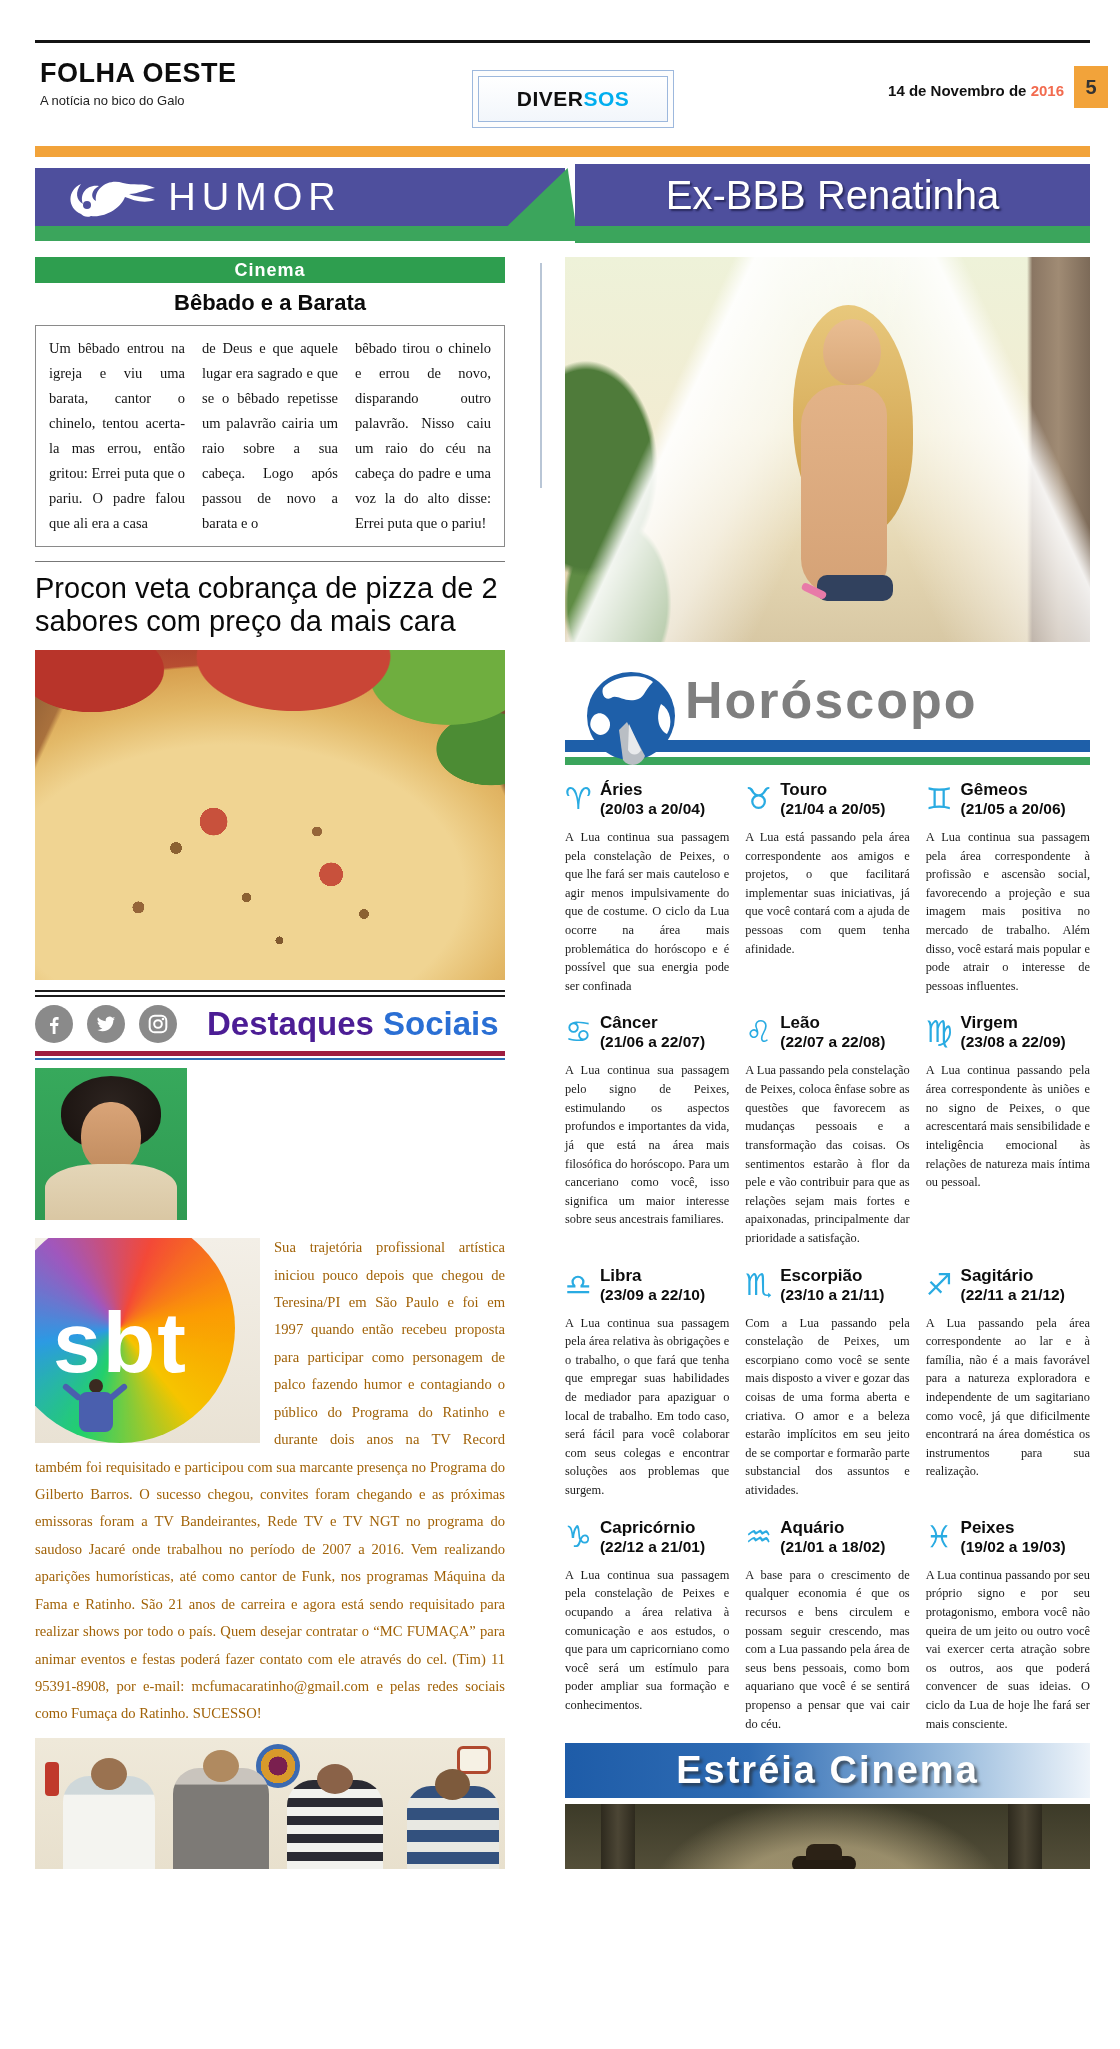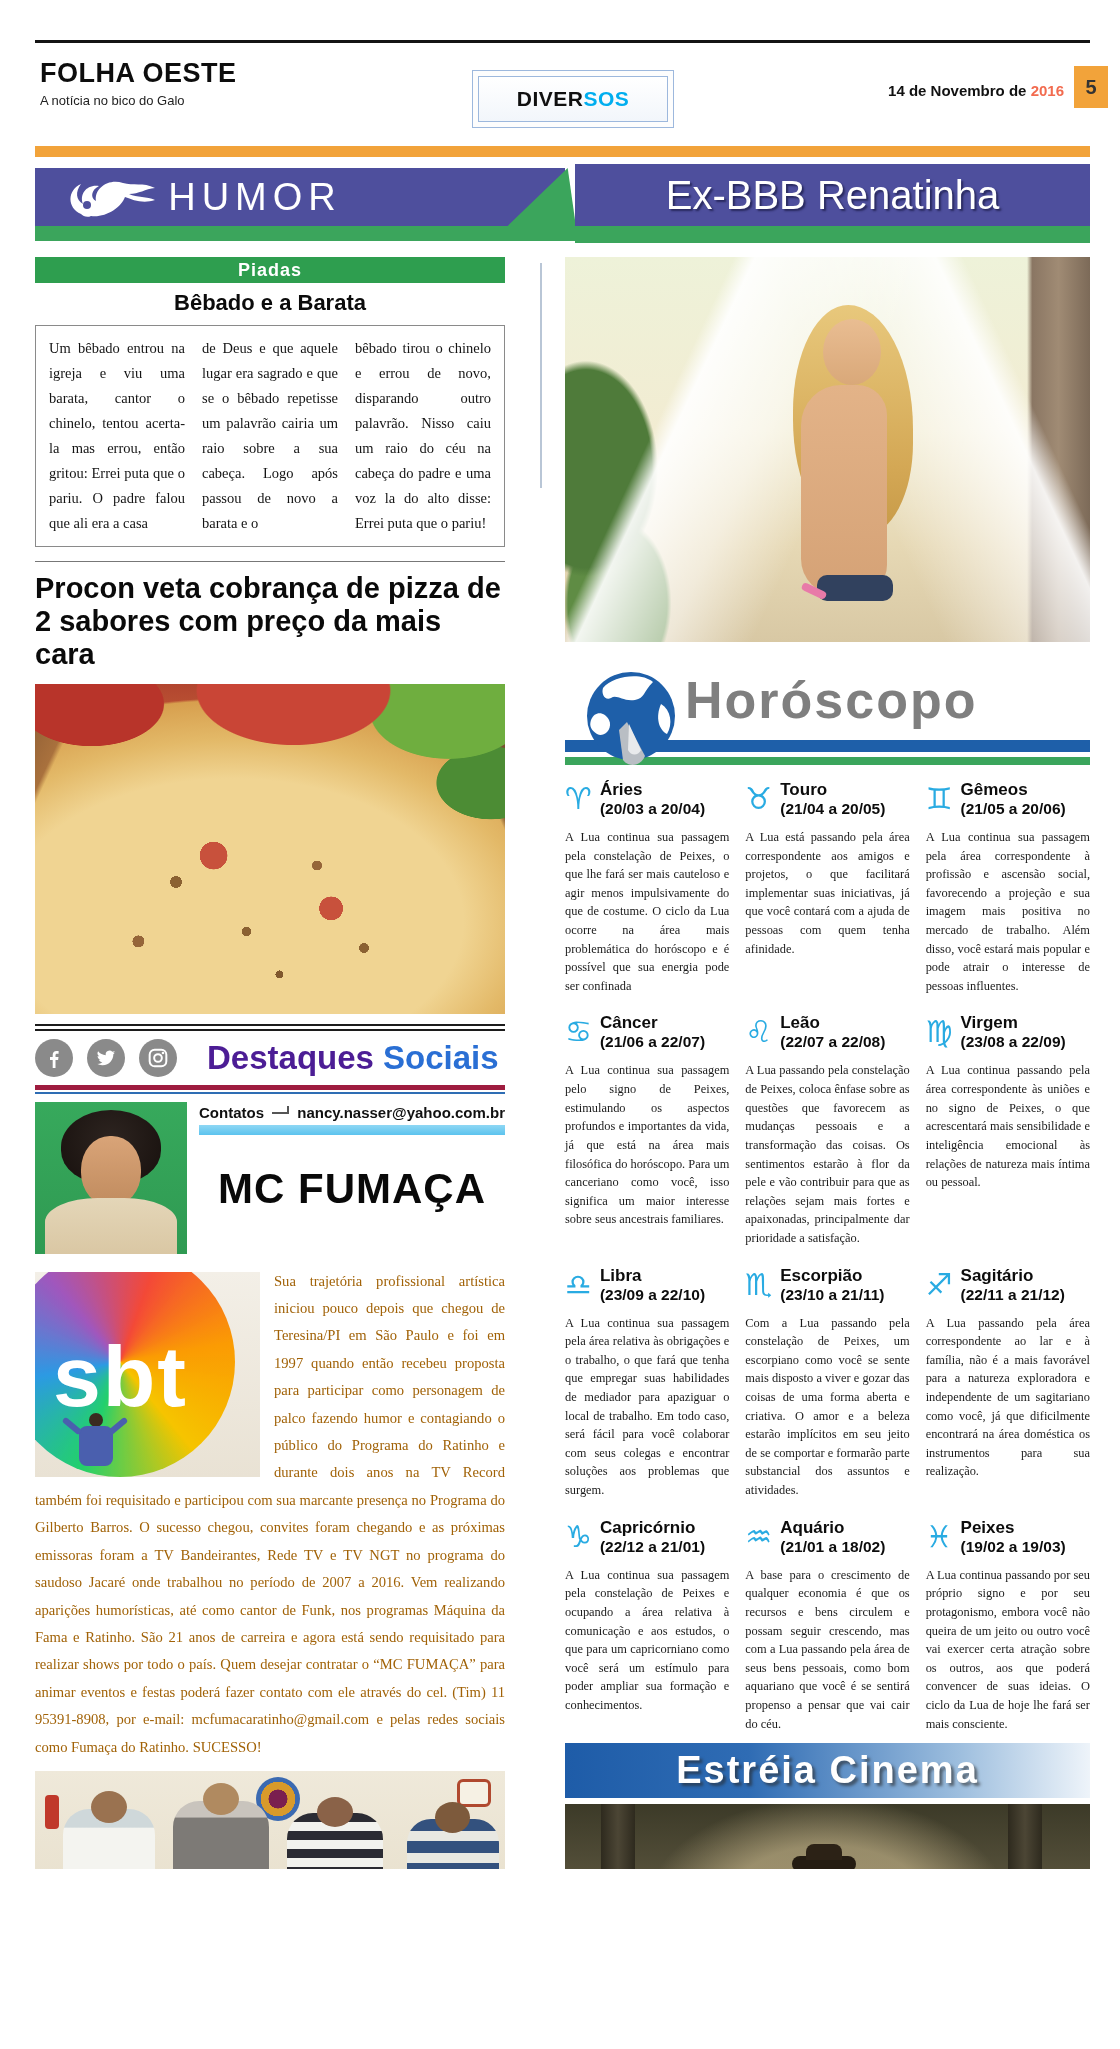--- a/index.html
+++ b/index.html
@@ -64,21 +64,21 @@
   }
   .joke-title { text-align:center; font-size:22px; font-weight:bold; color:#0b0b0b; margin-top:7px; }
   .joke-box {
     margin-top:9px; border:1px solid #8a8a8a; padding:10px 13px; display:flex; gap:17px;
   }
   .joke-col {
     flex:1; font-family:"Liberation Serif", serif; font-size:14.5px; line-height:1.72;
     text-align:justify; color:#141414;
   }
   .thin-rule { margin-top:14px; height:1px; background:#777; }
-  .procon-headline { margin-top:10px; font-size:29px; line-height:1.15; font-weight:bold; color:#0a0a0a; }
+  .procon-headline { margin-top:10px; font-size:29px; line-height:1.15; font-weight:normal; color:#0a0a0a; }
   
   .pizza-photo {
     margin-top:12px; height:330px; position:relative; overflow:hidden;
     background:
       radial-gradient(ellipse 120px 70px at 12% 6%, #b8342a 0 60%, transparent 61%),
       radial-gradient(ellipse 160px 90px at 55% 2%, #c94536 0 60%, transparent 61%),
       radial-gradient(ellipse 130px 80px at 88% 8%, #6fae3f 0 60%, transparent 61%),
       radial-gradient(ellipse 90px 60px at 97% 30%, #4c8c34 0 60%, transparent 61%),
       linear-gradient(115deg, #8a5a33 0%, #a9713d 8%, transparent 9%),
       linear-gradient(245deg, #6e4a2b 0%, #845a34 10%, transparent 11%),
@@ -251,21 +251,21 @@
   <div class="green-strip-left"></div>
   <div class="banner-right">
     <div class="renatinha-title">Ex-BBB Renatinha</div>
   </div>
   <div class="green-strip-right"></div>
 
   <div class="col-divider"></div>
 
   <div class="col-left">
 
-    <div class="piadas-bar">Piadas</div>
+    <div class="piadas-bar">Cinema</div>
     <div class="joke-title">Bêbado e a Barata</div>
     <div class="joke-box">
       <div class="joke-col">Um bêbado entrou na igreja e viu uma barata, cantor o chinelo, tentou acerta-la mas errou, então gritou: Errei puta que o pariu. O padre falou que ali era a casa</div>
       <div class="joke-col">de Deus e que aquele lugar era sagrado e que se o bêbado repetisse um palavrão cairia um raio sobre a sua cabeça. Logo após passou de novo a barata e o</div>
       <div class="joke-col">bêbado tirou o chinelo e errou de novo, disparando outro palavrão. Nisso caiu um raio do céu na cabeça do padre e uma voz la do alto disse: Errei puta que o pariu!</div>
     </div>
 
     <div class="thin-rule"></div>
     <div class="procon-headline">Procon veta cobrança de pizza de 2 sabores com preço da mais cara</div>
 
@@ -301,29 +301,20 @@
     </div>
     <div class="maroon-rule"></div>
     <div class="blue-hair-rule"></div>
 
     <div class="media-block">
       <div class="portrait-photo">
         <div class="portrait-hair"></div>
         <div class="portrait-face"></div>
         <div class="portrait-blouse"></div>
       </div>
-      <div class="media-right">
-        <div class="contatos-row">
-          <span>Contatos</span>
-          <span class="contatos-line"></span>
-          <span>nancy.nasser@yahoo.com.br</span>
-        </div>
-        <div class="cyan-bar"></div>
-        <div class="mc-title">MC FUMAÇA</div>
-      </div>
     </div>
 
     <div class="bio-block">
       <div class="sbt-photo">
         <div class="sbt-circle"></div>
         <div class="sbt-letters">sbt</div>
         <div class="sbt-man">
           <div class="head"></div>
             <div class="body"></div>
             <div class="arm l"></div>

